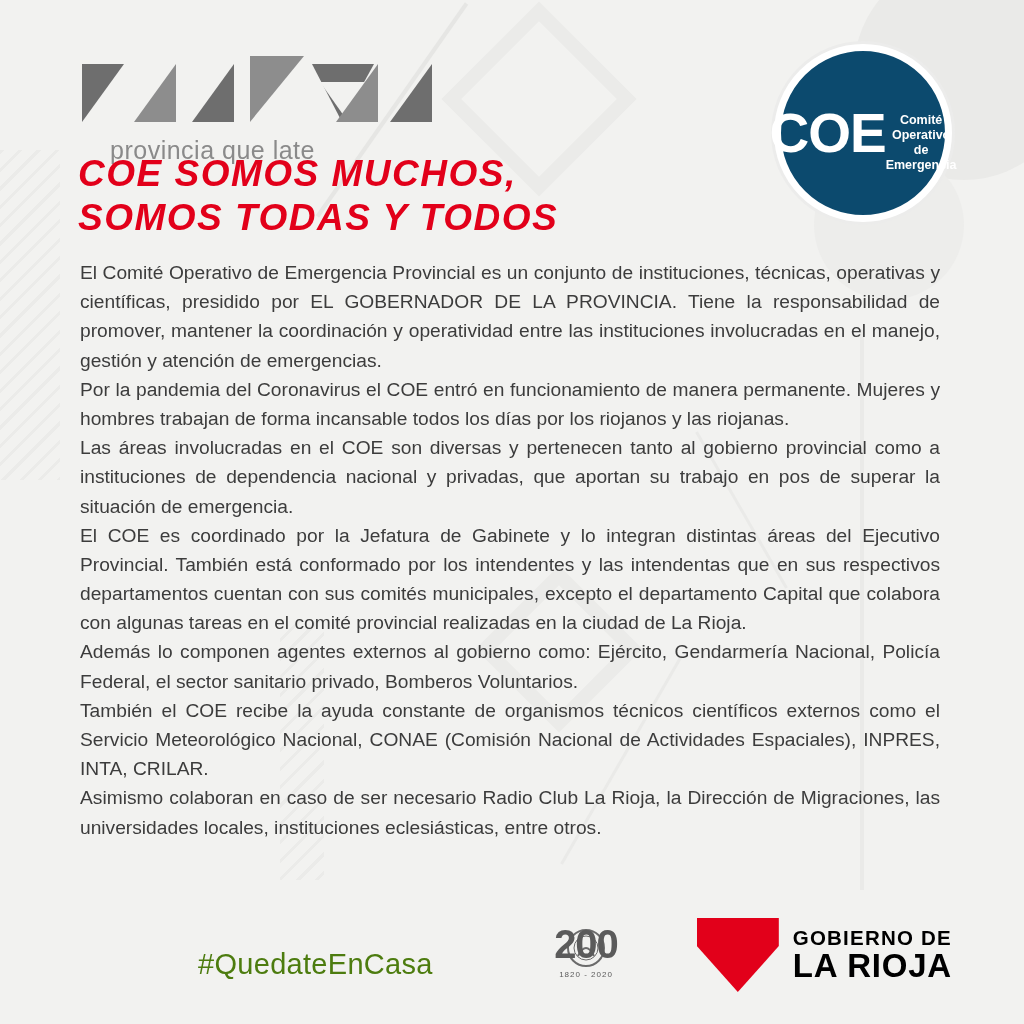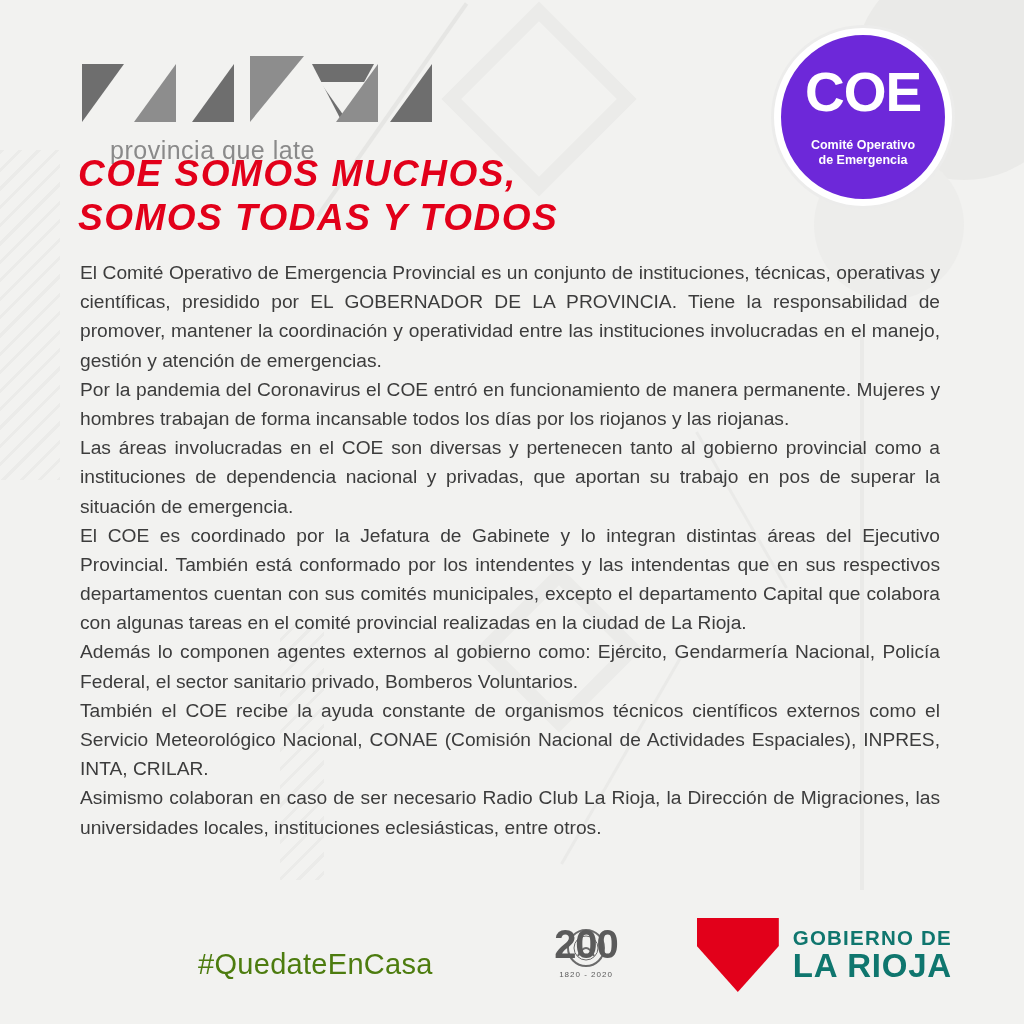--- a/index.html
+++ b/index.html
@@ -64,29 +64,29 @@
     letter-spacing: 0.5px;
     white-space: nowrap;
     font-weight: 400;
     margin-left: 36px;
   }
 
   
   .coe-badge {
     position: absolute;
     right: 72px;
-    top: 28px;
+    top: 44px;
     width: 164px;
     height: 164px;
     border-radius: 50%;
-    background: #6d28d9;
+    background: #0c4a6e;
     border: 7px solid #ffffff;
     box-shadow: 0 0 0 3px #ececeb;
     display: flex;
-    flex-direction: column;
+    flex-direction: row;
     align-items: center;
     justify-content: center;
     color: #ffffff;
   }
   .coe-badge .coe-word {
     font-size: 55px;
     font-weight: bold;
     letter-spacing: -1px;
     line-height: 0.95;
   }
@@ -166,21 +166,21 @@
     align-items: center;
     gap: 14px;
   }
   .gob-mark {
     width: 82px;
     height: 74px;
     background: #e2001a;
     clip-path: polygon(0 0, 100% 0, 100% 38%, 50% 100%, 0 38%);
   }
   .gob-text {
-    color: #0f766e;
+    color: #000000;
     font-weight: bold;
     line-height: 1.02;
   }
   .gob-text .l1 {
     font-size: 20.5px;
     letter-spacing: 1.2px;
   }
   .gob-text .l2 {
     font-size: 33px;
     letter-spacing: 0.8px;

